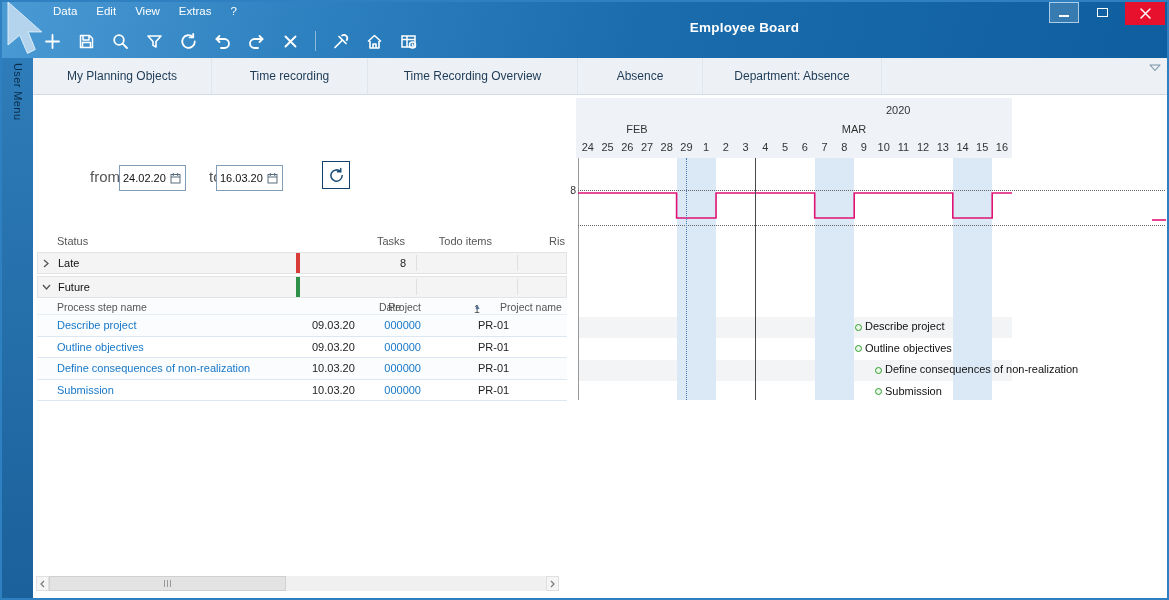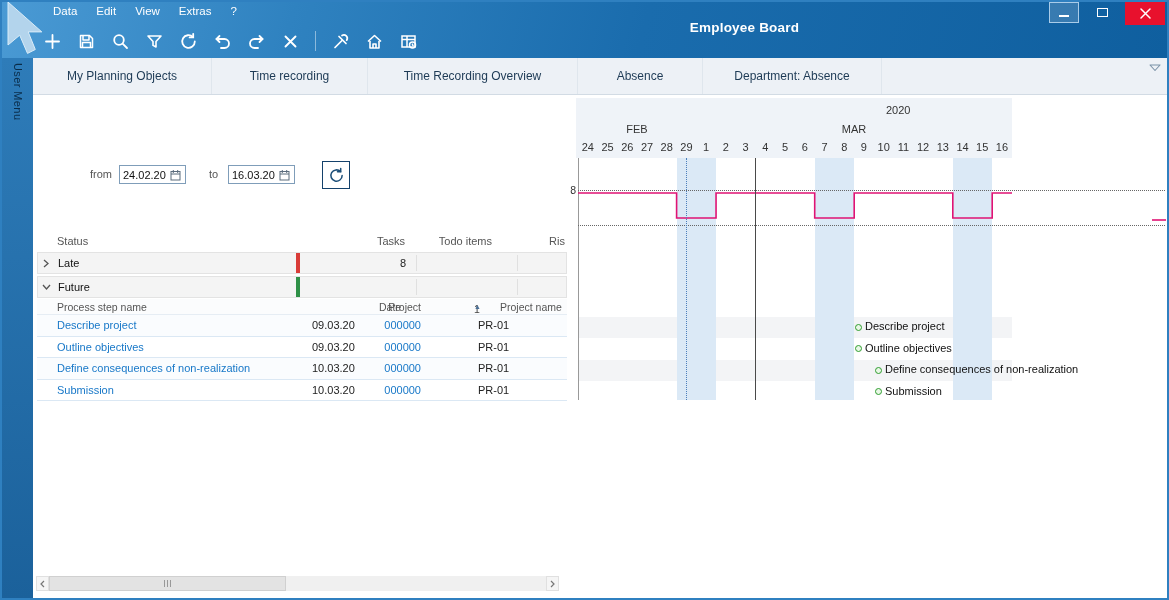--- a/index.html
+++ b/index.html
@@ -37,22 +37,22 @@
 
   
   .side-strip { position:absolute; left:2px; top:58px; width:31px; bottom:2px;
     background:linear-gradient(180deg,#2e7cb9,#1b619b); z-index:5; display:flex; justify-content:center; }
   .side-strip span { writing-mode:vertical-rl; color:#0a2c49; font-size:11px; margin-top:5px; letter-spacing:.4px; }
 
   
   .content { position:absolute; left:33px; top:95px; right:2px; bottom:2px; background:#fff; }
   .left-pane { position:absolute; left:0; top:0; width:534px; height:100%; }
 
-  .lbl { position:absolute; font-size:11px; color:#555; }
-  .dateinput { position:absolute; height:19px; width:67px; border:1px solid #7f9db9; background:#fff;
+  .lbl { position:absolute; font-size:15px; color:#555; }
+  .dateinput { position:absolute; height:26px; width:67px; border:1px solid #7f9db9; background:#fff;
     display:flex; align-items:center; padding:7px 3px; }
   .dateinput input { border:none; outline:none; width:47px; font-size:11px; font-family:inherit; color:#111; background:transparent; }
   .refresh-btn { position:absolute; left:289px; top:66px; width:28px; height:28px; border:1px solid #14416b;
     background:#fff; display:flex; align-items:center; justify-content:center; }
 
   .col-label { position:absolute; font-size:11px; color:#555; }
 
   .group-row { position:absolute; left:4px; width:530px; height:22px; background:#f4f4f4; border:1px solid #e3e3e3; }
   .group-row .expander { position:absolute; left:4px; top:6px; }
   .group-row .glabel { position:absolute; left:20px; top:4px; font-size:11px; color:#111; }
@@ -241,21 +241,21 @@
     <div class="left-pane">
       <span class="lbl" style="left:57px; top:73px;">from</span>
       <div class="dateinput" style="left:86px; top:70px;">
         <input value="24.02.20" style="">
         <svg width="11" height="12" viewBox="0 0 11 12" fill="none" stroke="#5a6c7d" stroke-width="1">
             <rect x="1" y="2.5" width="9" height="8.5"></rect>
             <path d="M1 5h9M3.3 1v3M7.7 1v3"></path>
           </svg>
       </div>
       <span class="lbl" style="left:176px; top:73px;">to</span>
-      <div class="dateinput" style="left:195px; top:70px;">
+      <div class="dateinput" style="left:183px; top:70px;">
         <input value="16.03.20" style="">
         <svg width="11" height="12" viewBox="0 0 11 12" fill="none" stroke="#5a6c7d" stroke-width="1">
             <rect x="1" y="2.5" width="9" height="8.5"></rect>
             <path d="M1 5h9M3.3 1v3M7.7 1v3"></path>
           </svg>
       </div>
       <div class="refresh-btn">
         <svg width="17" height="17" viewBox="0 0 19 19" fill="none" stroke="#1d4f79" stroke-width="1.7" stroke-linecap="round">
             <path d="M15.8 9.5A6.3 6.3 0 1 1 14 5.1"></path>
             <polyline points="14.2,1.8 14.2,5.4 10.6,5.4"></polyline>

